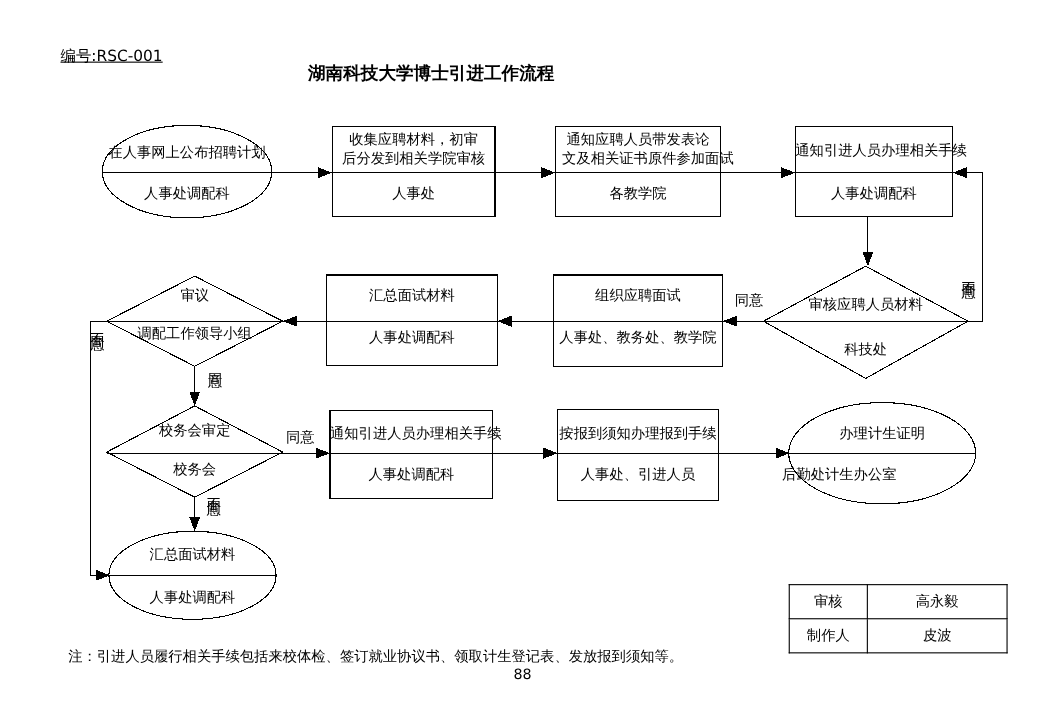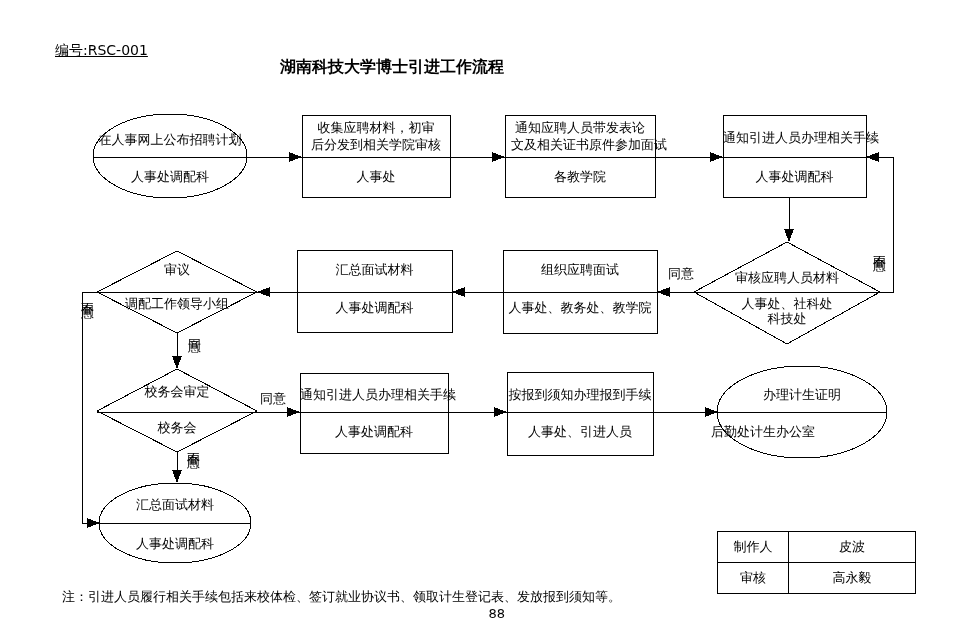--- a/index.html
+++ b/index.html
@@ -21,21 +21,21 @@
     position:absolute; writing-mode:vertical-rl; text-orientation:upright;
     font-size:13px; line-height:14px; letter-spacing:1px; color:#000;
     white-space:nowrap;
   }
   .doc-number { position:absolute; left:55px; top:42px; font-size:14px;text-decoration:underline; }
   .page-title {
     position:absolute; left:280px; top:57px; width:400px;
     text-align:left; font-size:16px; font-weight:bold;
   }
   .note { position:absolute; left:62px; top:572px; font-size:13px; white-space:nowrap;margin-top:16px; }
-  .page-number { position:absolute; left:445px; top:606px; width:60px; text-align:right; font-size:13px; }
+  .page-number { position:absolute; left:445px; top:606px; width:60px; text-align:center; font-size:13px; }
   table.info {
     position:absolute; left:717px; top:531px; border-collapse:collapse;
     font-size:13px;
   }
   table.info td {
     border:1px solid #000; text-align:center; vertical-align:middle;
     padding:0 4px;
   }
   table.info td.c1 { width:62px; height:30px; }
   table.info td.c2 { width:118px; }
@@ -145,21 +145,20 @@
   <div class="t" style="left:97px;top:262px;width:160px">审议</div>
   <div class="t" style="left:97px;top:296px;width:160px">调配工作领导小组</div>
 
   <div class="t" style="left:297px;top:262px;width:155px">汇总面试材料</div>
   <div class="t" style="left:297px;top:300px;width:155px">人事处调配科</div>
 
   <div class="t" style="left:503px;top:262px;width:154px">组织应聘面试</div>
   <div class="t" style="left:503px;top:300px;width:154px">人事处、教务处、教学院</div>
 
   <div class="t" style="left:694px;top:270px;width:186px">审核应聘人员材料</div>
-  <div class="t" style="left:694px;top:296px;width:186px">人事处、社科处</div>
   <div class="t" style="left:694px;top:311px;width:186px">科技处</div>
 
   <div class="t" style="left:97px;top:384px;width:160px">校务会审定</div>
   <div class="t" style="left:97px;top:420px;width:160px">校务会</div>
 
   <div class="t" style="left:300px;top:387px;width:148px">通知引进人员办理相关手续</div>
   <div class="t" style="left:300px;top:424px;width:148px">人事处调配科</div>
 
   <div class="t" style="left:507px;top:387px;width:146px">按报到须知办理报到手续</div>
   <div class="t" style="left:507px;top:424px;width:146px">人事处、引进人员</div>
@@ -176,23 +175,23 @@
   <div class="vt" style="left:80px;top:293px">不同意</div>
   <div class="t" style="left:257px;top:391px;width:32px">同意</div>
   <div class="vt" style="left:186px;top:443px">不同意</div>
 
   <div class="note">注：引进人员履行相关手续包括来校体检、签订就业协议书、领取计生登记表、发放报到须知等。</div>
   <div class="page-number">88</div>
 
   <table class="info">
     <tbody>
         <tr>
+      <td class="c1">审核</td>
+      <td class="c2">高永毅</td>
+    </tr>
+    <tr>
       <td class="c1">制作人</td>
       <td class="c2">皮波</td>
-    </tr>
-    <tr>
-      <td class="c1">审核</td>
-      <td class="c2">高永毅</td>
     </tr>
   </tbody>
     </table>
 
 </div>
 
 </body></html>

